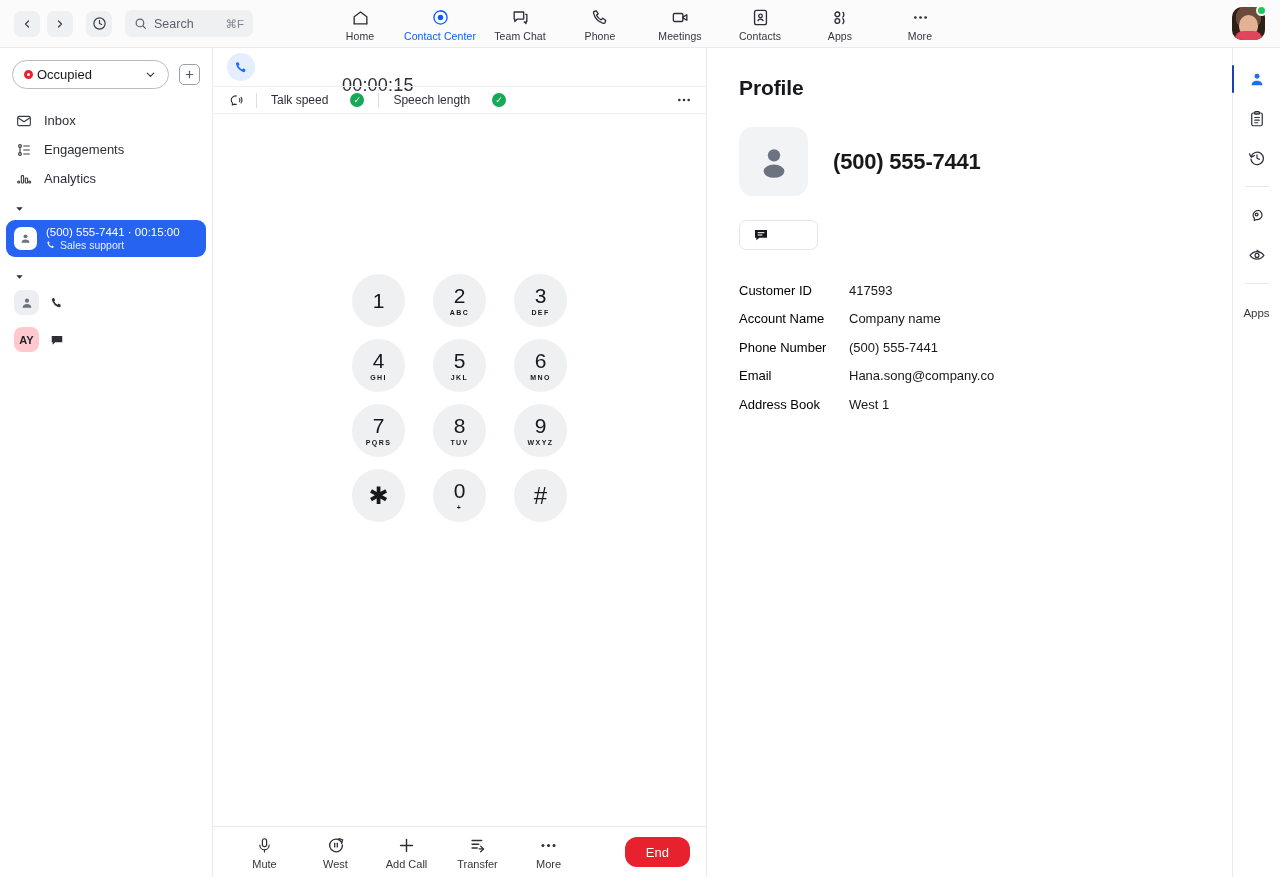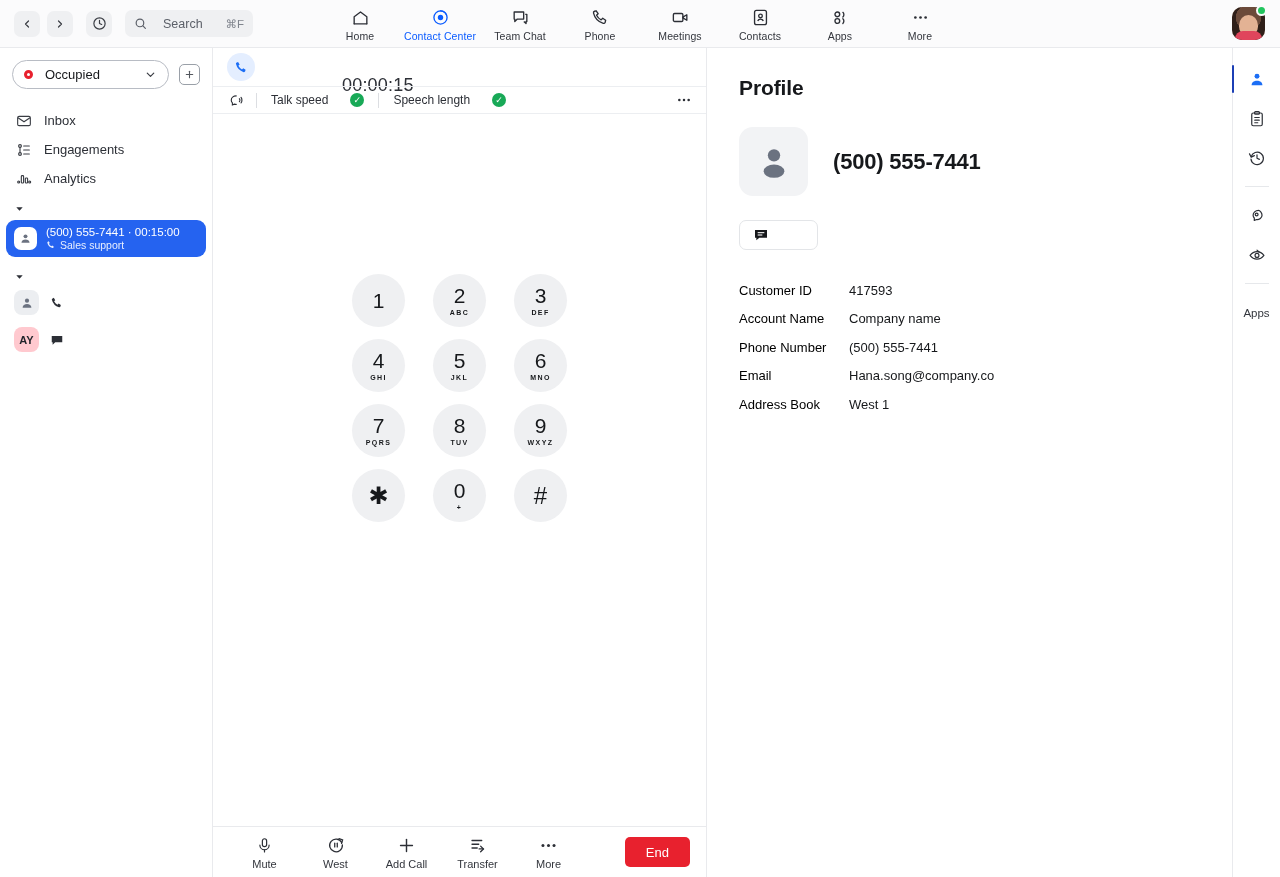--- a/index.html
+++ b/index.html
@@ -22,21 +22,21 @@
   }
   .nav-arrows { display: flex; gap: 7px; margin-left: 14px; }
   .round-btn {
     width: 26px; height: 26px; border-radius: 7px;
     background: #eff0f2; display: flex; align-items: center; justify-content: center;
     color: #3a3d44; cursor: pointer;
   }
   .search-box {
     margin-left: 13px; height: 27px; width: 128px;
     background: #eff0f2; border-radius: 7px;
-    display: flex; align-items: center; padding: 0 9px; gap: 16px;
+    display: flex; align-items: center; padding: 0 9px; gap: 7px;
     cursor: text;
   }
   .search-box .ph { font-size: 12.5px; color: #5c6069; }
   .search-box .kbd { font-size: 11.5px; color: #80858e; margin-left: auto; }
 
   .topnav {
     position: absolute; left: 50%; transform: translateX(-50%);
     display: flex; align-items: center; gap: 0;
   }
   .topnav-item {
@@ -66,21 +66,21 @@
 
   
   .sidebar {
     width: 213px; min-width: 213px;
     background: #ffffff; border-right: 1px solid #e9eaed;
     display: flex; flex-direction: column; padding-top: 12px;
   }
   .status-row { display: flex; align-items: center; gap: 10px; padding: 0 12px; }
   .status-pill {
     flex: 1; height: 29px; border: 1px solid #b8bcc4; border-radius: 16px;
-    display: flex; align-items: center; padding: 0 11px; gap: 12px; cursor: pointer;
+    display: flex; align-items: center; padding: 0 11px; gap: 4px; cursor: pointer;
   }
   .dot-occupied { width: 9px; height: 9px; border-radius: 50%; background: #fff; border: 3px solid #e8212e; }
   .status-pill .txt { font-size: 13px; color: #16181b; }
   .status-pill .chev { margin-left: auto; color: #3a3d44; }
   .plus-btn {
     width: 21px; height: 21px; border: 1.3px solid #9aa0a8; border-radius: 5px;
     display: flex; align-items: center; justify-content: center; cursor: pointer; color: #53575e;
     font-size: 14px; line-height: 1;
   }
 
@@ -156,21 +156,21 @@
     display: flex; align-items: center; padding: 0 16px;
   }
   .action {
     width: 71px; display: flex; flex-direction: column; align-items: center; gap: 2px;
     cursor: pointer;
   }
   .action .ico { height: 21px; display: flex; align-items: center; color: #2c2f36; }
   .action .lbl { font-size: 11px; color: #33363d; }
   .end-btn {
     margin-left: auto; background: #e8212e; color: #fff; border: none;
-    border-radius: 5px; height: 30px; padding: 0 21px;
+    border-radius: 12px; height: 30px; padding: 0 21px;
     font-size: 13px; font-family: inherit; cursor: pointer; font-weight: 500;
   }
 
   
   .profile-panel { flex: 1; background: #fff; padding: 28px 0 0 32px; min-width: 0; overflow: hidden; }
   .profile-title { font-size: 21px; font-weight: bold; color: #16181b; letter-spacing: -.1px; }
   .profile-id-row { display: flex; align-items: center; gap: 25px; margin-top: 27px; }
   .p-avatar {
     width: 69px; height: 69px; border-radius: 14px; background: #f2f3f5;
     display: flex; align-items: center; justify-content: center; color: #6b7280;

